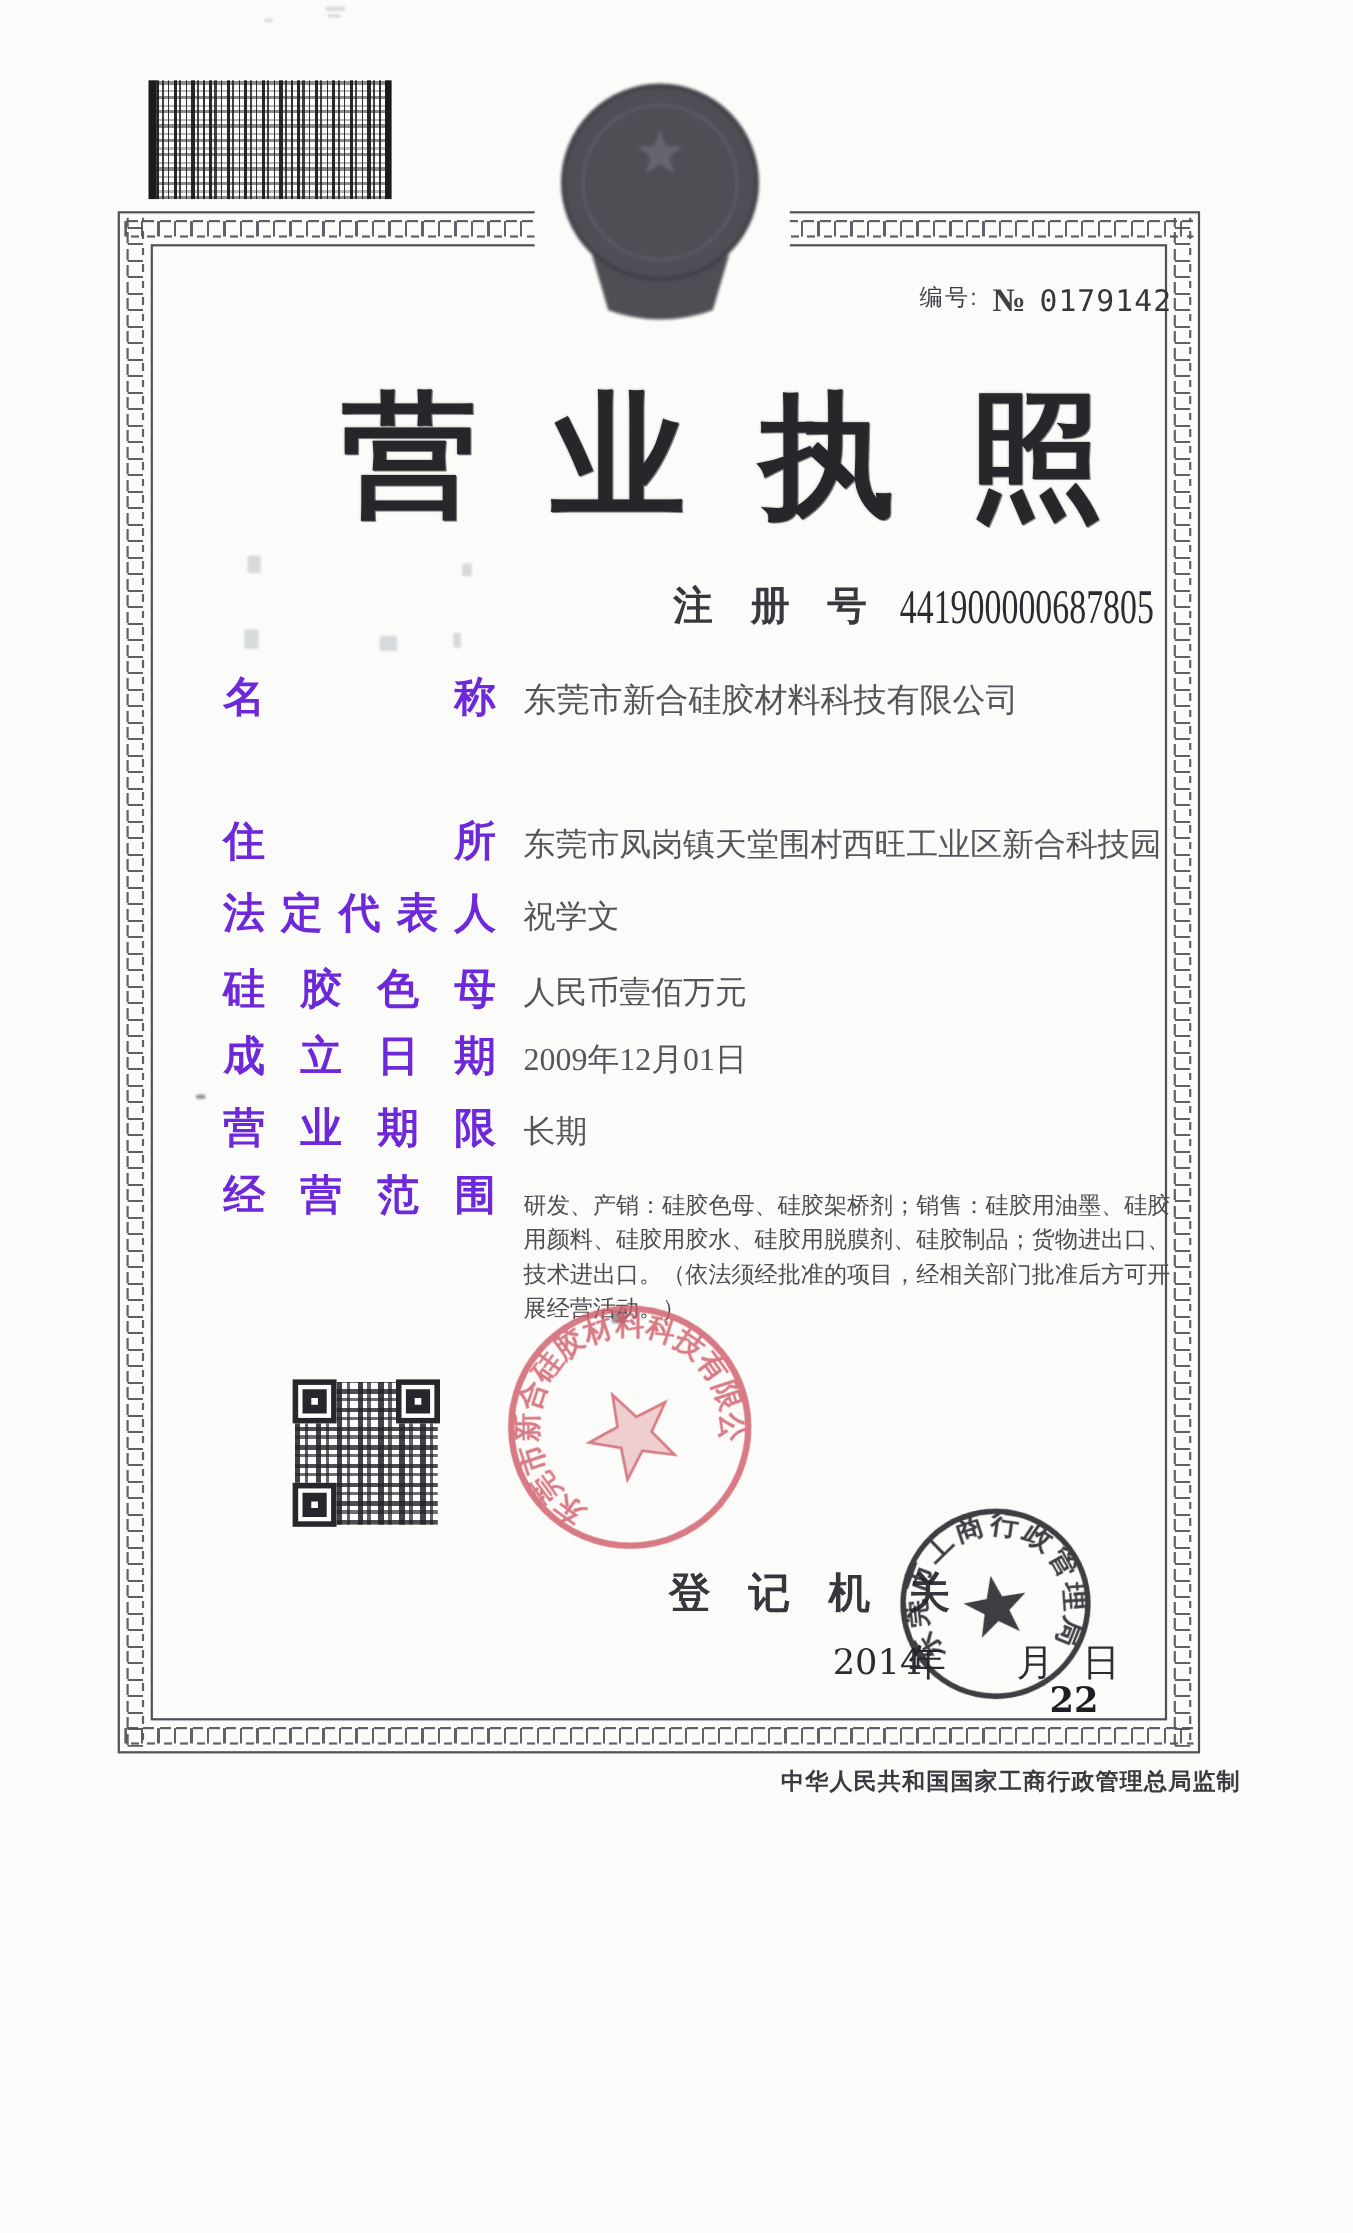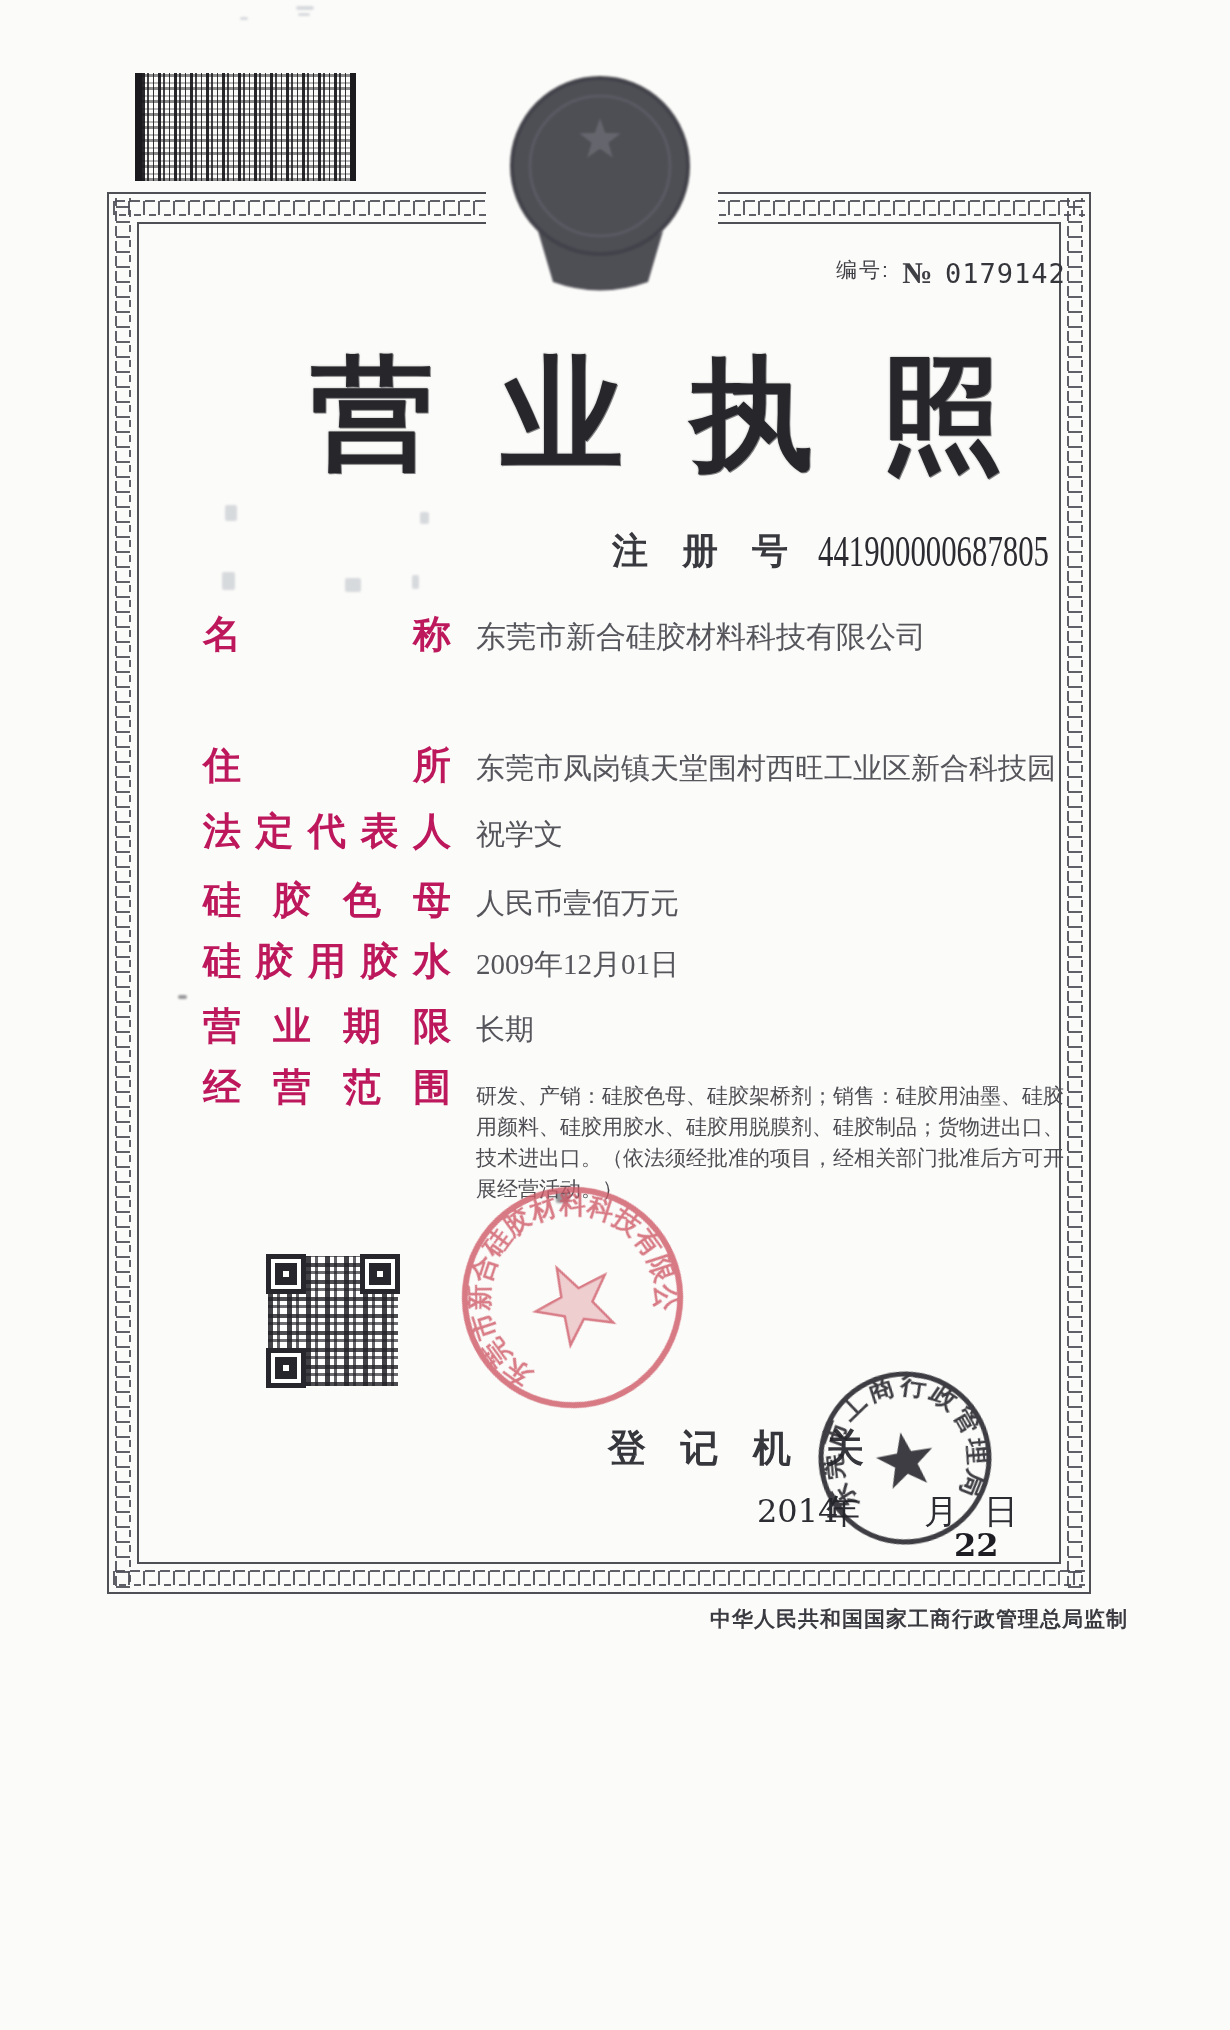--- a/index.html
+++ b/index.html
@@ -59,21 +59,21 @@
   .title{position:absolute;left:295px;top:337px;margin:16px;z-index:4;
     font-size:122px;line-height:1;font-weight:900;letter-spacing:68px;white-space:nowrap;
     color:#26262b;text-shadow:1px 1px 0 rgba(45,45,50,.55),0 0 2px rgba(40,40,45,.5);}
   
   .regline{position:absolute;left:612px;top:526px;z-index:4;white-space:nowrap;}
   .reg-label{font-size:36px;font-weight:600;letter-spacing:12px;color:#38383f;}
   .reg-number{display:inline-block;font-family:"Liberation Serif",serif;font-size:44px;color:#2b2b31;
     transform:scaleX(.7);transform-origin:left center;vertical-align:-3px;margin-left:14px;}
   
   .field{position:absolute;left:203px;z-index:4;}
-  .flabel{width:248px;font-size:38px;line-height:44px;font-weight:700;color:#be185d;
+  .flabel{width:248px;font-size:38px;line-height:44px;font-weight:700;color:#6d28d9;
     text-align:justify;text-align-last:justify;text-justify:inter-character;}
   .fvalue{position:absolute;left:273px;top:7px;width:580px;
     font-family:"Liberation Serif",serif;font-size:30px;line-height:36px;color:#55555c;white-space:nowrap;}
   .fvalue.small{font-size:29px;}
   .fvalue.scope{top:16px;width:600px;font-size:21px;line-height:31px;white-space:normal;color:#4c4c52;}
   
   .qr{position:absolute;left:262px;top:1250px;width:130px;height:130px;z-index:4;
     background-color:#fff;padding:6px;
     background-image:
       repeating-linear-gradient(90deg,rgba(32,32,38,.85) 0 5px,rgba(0,0,0,0) 5px 9px,rgba(32,32,38,.7) 9px 12px,rgba(0,0,0,0) 12px 19px),
@@ -164,21 +164,21 @@
   </div>
   <div class="field" style="top:809px;">
     <div class="flabel">法定代表人</div>
     <div class="fvalue small">祝学文</div>
   </div>
   <div class="field" style="top:878px;">
     <div class="flabel">硅胶色母</div>
     <div class="fvalue small">人民币壹佰万元</div>
   </div>
   <div class="field" style="top:939px;">
-    <div class="flabel">硅胶用胶水</div>
+    <div class="flabel">成立日期</div>
     <div class="fvalue small">2009年12月01日</div>
   </div>
   <div class="field" style="top:1004px;">
     <div class="flabel">营业期限</div>
     <div class="fvalue small">长期</div>
   </div>
   <div class="field" style="top:1065px;">
     <div class="flabel">经营范围</div>
     <div class="fvalue scope">研发、产销：硅胶色母、硅胶架桥剂；销售：硅胶用油墨、硅胶用颜料、硅胶用胶水、硅胶用脱膜剂、硅胶制品；货物进出口、技术进出口。（依法须经批准的项目，经相关部门批准后方可开展经营活动。）</div>
   </div>

